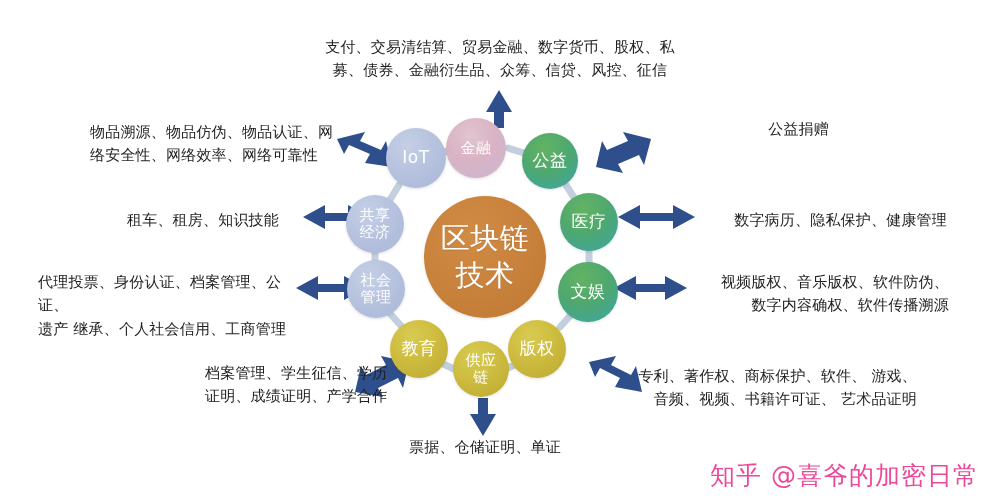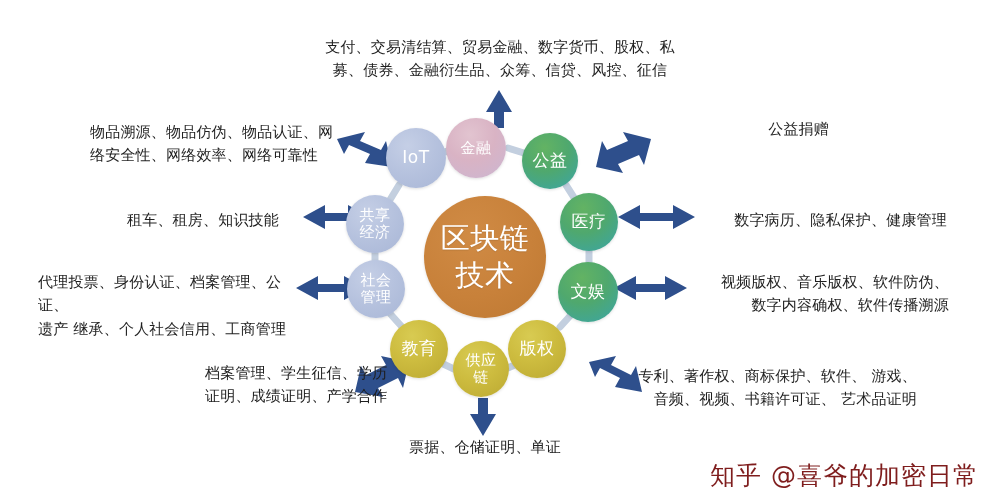--- a/index.html
+++ b/index.html
@@ -69,21 +69,21 @@
     white-space:pre-line;
   }
   .lbl.r{text-align:right;}
   .lbl.l{text-align:left;}
   .lbl.c{text-align:center;}
 
   
   #watermark{
     position:absolute;
     right:18px;bottom:8px;
-    color:#7f1d1d;
+    color:#ec4899;
     font-size:25px;
     letter-spacing:1px;
     font-family:"DejaVu Sans","Liberation Sans",sans-serif;
     user-select:none;
   }
 </style>
 </head>
 <body>
 
 <div id="stage">

